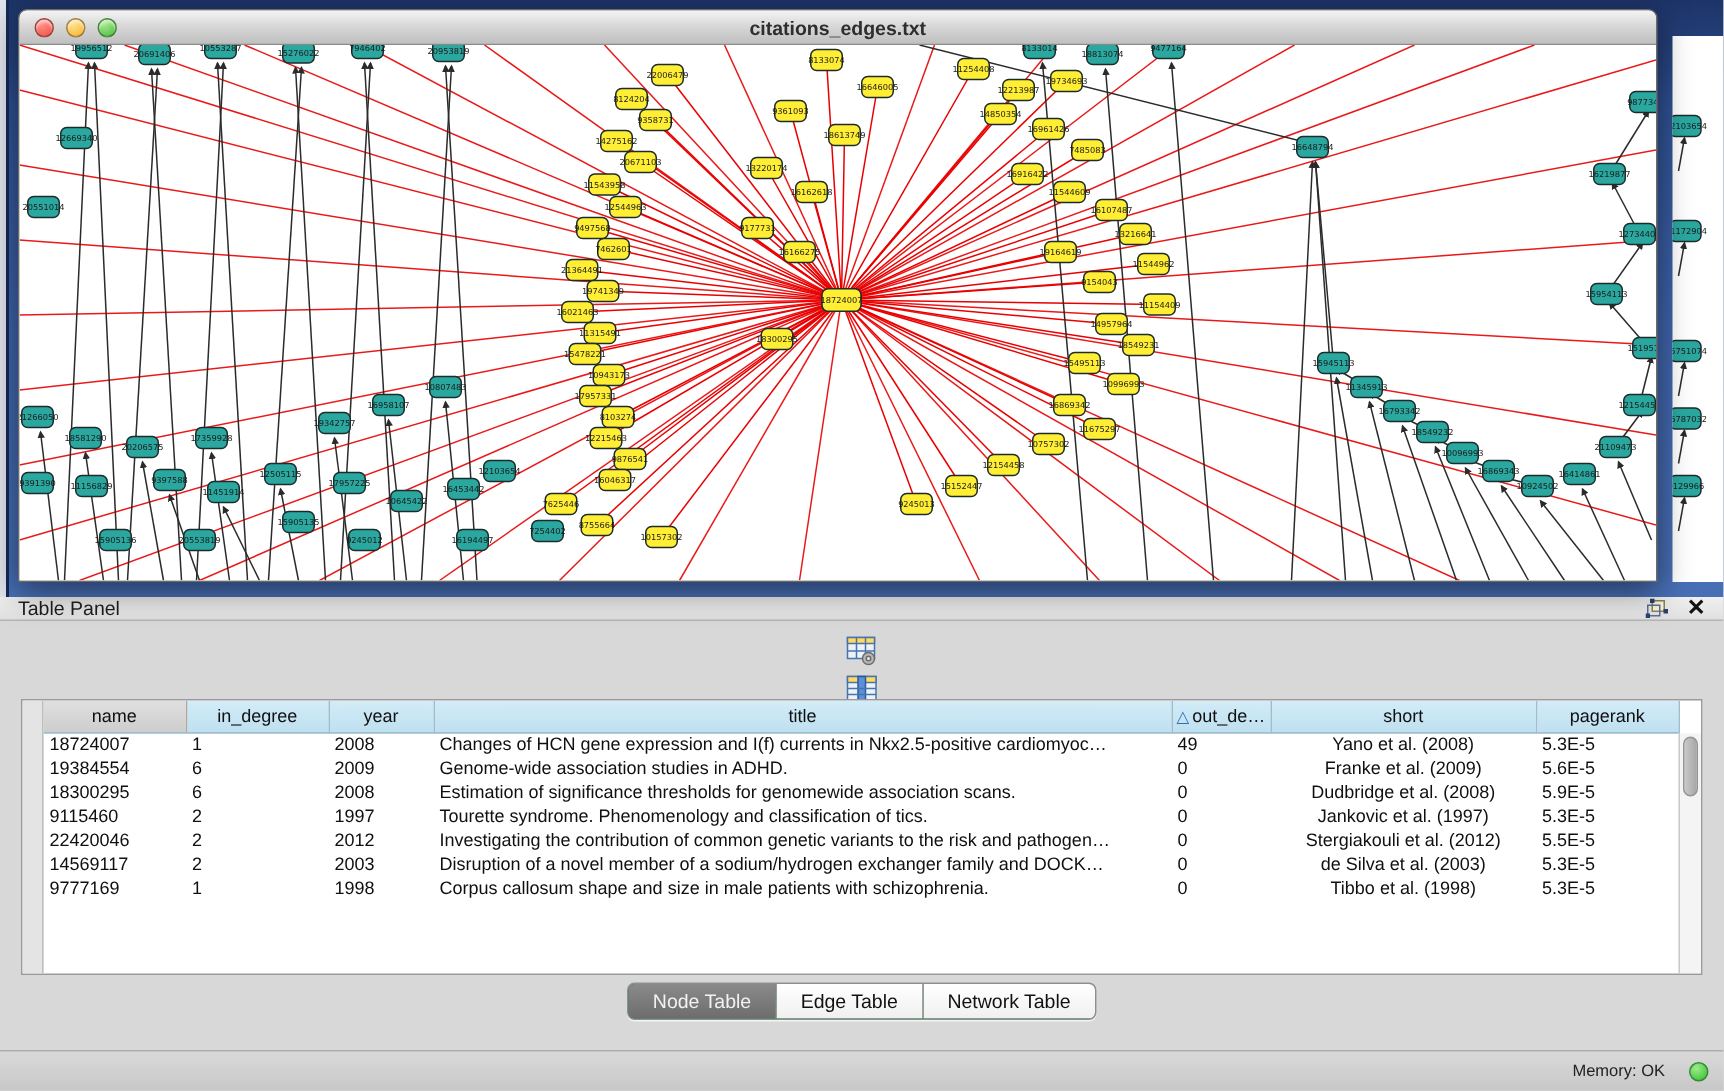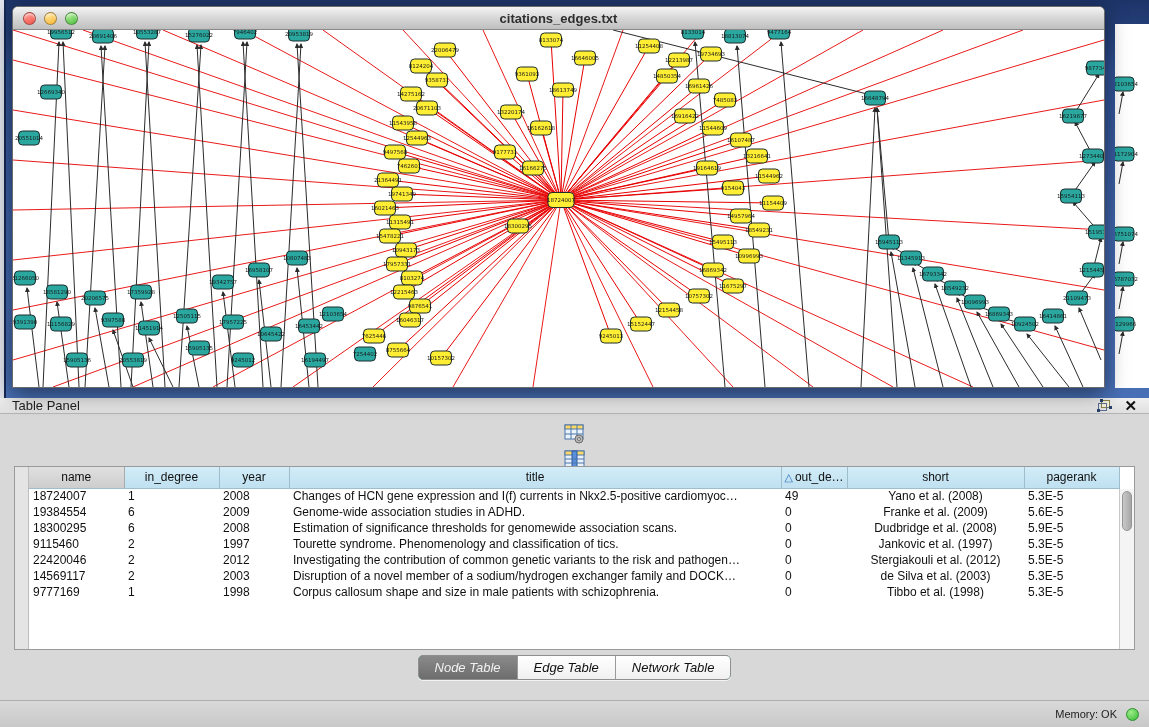--- a/index.html
+++ b/index.html
@@ -63,29 +63,29 @@
   td.c-short { text-align:center; }
   .sort-tri { color:#2c6fb7; font-size:11px; margin-right:2px; }
 
   .vscroll { position:absolute; right:0; top:22px; bottom:0; width:15px;
     background:#f4f4f4; border-left:1px solid #c9c9c9; }
   .vthumb { position:absolute; top:2px; left:2px; width:10px; height:40px; border-radius:6px;
     background:linear-gradient(90deg,#c9c9c9,#a7a7a7); border:1px solid #949494; }
 
   .tabbar { height:34px; display:flex; align-items:center; justify-content:center; }
   .segmented { display:inline-flex; border:1px solid #8f8f8f; border-radius:5px; overflow:hidden;
-    background:#15803d; box-shadow:0 1px 0 rgba(255,255,255,.7);font-style:italic; }
+    background:#15803d; box-shadow:0 1px 0 rgba(255,255,255,.7); }
   .segment { padding:4px 16px; font-size:13px; color:#111; background:linear-gradient(180deg,#ffffff,#f0f0f0);
     border-right:1px solid #9a9a9a; }
   .segment:last-child { border-right:none;text-align:right; }
   .segment.selected { background:linear-gradient(180deg,#8a8a8a,#6d6d6d); color:#f2f2f2; }
 
   #status-bar { position:absolute; left:0; bottom:0; width:1149px; height:27px;
     background:linear-gradient(180deg,#d9d9d9,#c8c8c8); border-top:1px solid #aeaeae;
-    display:flex; align-items:center; justify-content:flex-end; padding:0 10px; gap:9px; }
+    display:flex; align-items:center; justify-content:flex-end; padding:0 10px; gap:16px; }
   .mem-label { font-size:11px; color:#222; }
   .mem-dot { width:13px; height:13px; border-radius:50%; border:1px solid #2f8f2f;
     background:radial-gradient(circle at 35% 30%, #9dec89, #33bb33); }
 </style>
 </head>
 <body>
 
 <div id="network-region">
   <div class="edge-strip"></div>
   <div class="edge-line"></div>

